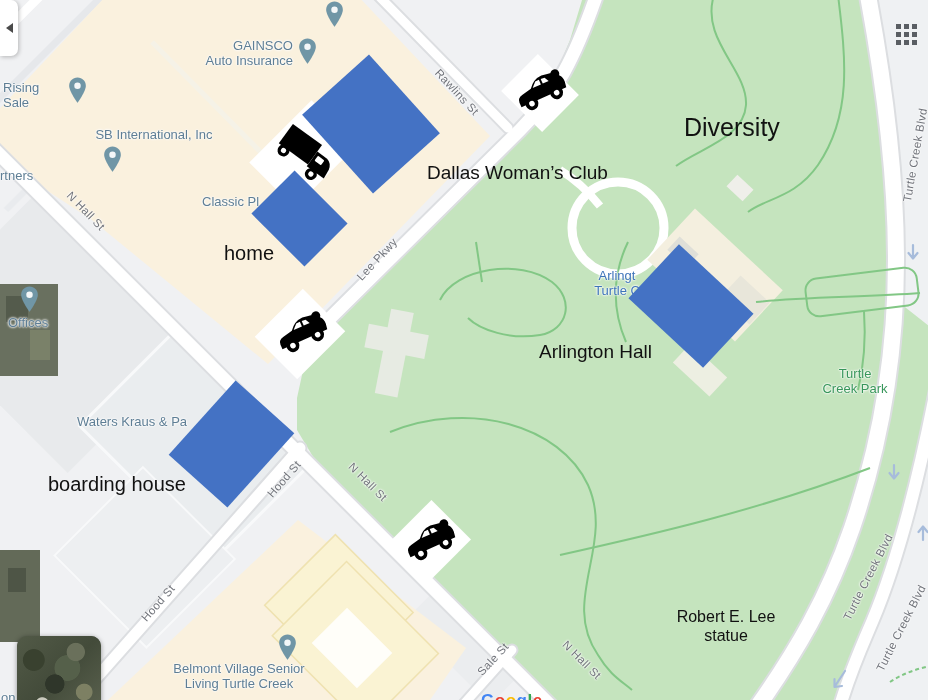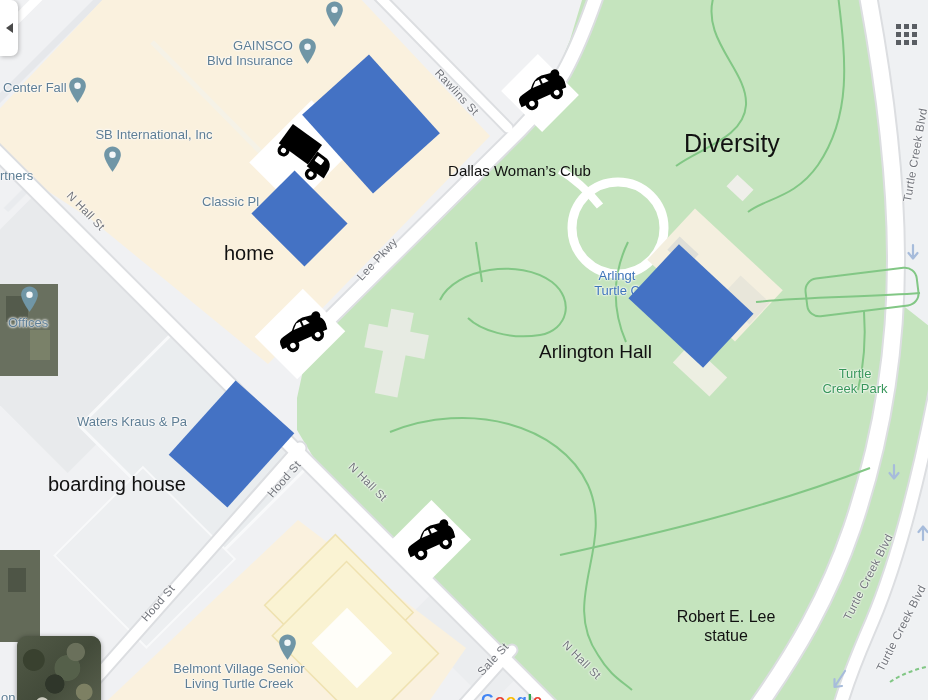--- a/index.html
+++ b/index.html
@@ -158,22 +158,22 @@
     <g fill="none" style="stroke:var(--arrow)" stroke-width="2.2" stroke-linecap="round" stroke-linejoin="round">
       <path d="M 913,245 L 913,258 M 908.5,253 L 913,258.5 L 917.5,253"></path>
       <path d="M 894,465 L 894,478 M 889.5,473 L 894,478.5 L 898.5,473"></path>
       <path d="M 923,540 L 923,527 M 918.5,532 L 923,526.5 L 927.5,532"></path>
       <path d="M 845,671 L 835,686 M 834.5,679 L 834.5,687 L 842,686"></path>
     </g>
   </svg>
 
   <div id="labels">
       <div class="map-label" style="left: 183px; top: 39px; width: 110px; text-align: right;">GAINSCO
-Blvd Insurance</div>
-      <div class="map-label" style="left: 3px; top: 81px; width: 64px; text-align: left;">Center Fall</div>
+Auto Insurance</div>
+      <div class="map-label" style="left: 3px; top: 81px; width: 64px; text-align: left;">Rising Sale</div>
       <div class="map-label" style="left: 89px; top: 128px; width: 130px; text-align: center;">SB International, Inc</div>
       <div class="map-label" style="left: 0px; top: 169px; width: 40px; text-align: left;">rtners</div>
       <div class="map-label" style="left: 202px; top: 195px; width: 70px; text-align: left;">Classic Pl</div>
       <div class="map-label" style="left: 8px; top: 316px; width: 48px; text-align: left;">Offices</div>
       <div class="map-label" style="left: 77px; top: 415px; width: 132px; text-align: left;">Waters Kraus &amp; Pa</div>
       <div class="map-label" style="left: 148px; top: 662px; width: 182px; text-align: center;">Belmont Village Senior
 Living Turtle Creek</div>
       <div class="map-label" style="left: 1px; top: 651px; width: 20px; text-align: left; margin-top: 40px;">on</div>
       <div class="map-label" style="left: 584px; top: 269px; width: 66px; text-align: center; color: var(--poi-blue);">Arlingt
 Turtle C</div>
@@ -258,23 +258,23 @@
           <path d="M3,27 L3,22 Q3,17 9,16 L19,14 Q25,6 34,6 L40,7 Q48,8 51,14 Q53,16 53,21 L52,27 Z" fill="#000"></path>
           <path d="M21,14 L26,9 L30,9 L30,14 Z" fill="#fff"></path>
           <path d="M32,14 L32,9 L36,9.5 L38.5,14 Z" fill="#fff"></path>
           <circle cx="14" cy="28" r="6.5" fill="#000"></circle>
           <circle cx="14" cy="28" r="2.8" fill="#fff"></circle>
           <circle cx="41" cy="28" r="6.5" fill="#000"></circle>
           <circle cx="41" cy="28" r="2.8" fill="#fff"></circle>
         </svg></div>
     </div>
   <div id="ann-labels">
-      <div class="ann-label" style="left: 427px; top: 162px; width: 185px; font-size: 15px; text-align: center;">Dallas Woman’s Club</div>
+      <div class="ann-label" style="left: 427px; top: 162px; width: 185px; font-size: 19px; text-align: left;">Dallas Woman’s Club</div>
       <div class="ann-label" style="left: 224px; top: 242px; width: 60px; font-size: 20px; text-align: left;">home</div>
-      <div class="ann-label" style="left: 684px; top: 113px; width: 120px; font-size: 25px; text-align: left; margin-top: 16px;">Diversity</div>
+      <div class="ann-label" style="left: 684px; top: 113px; width: 120px; font-size: 25px; text-align: left;">Diversity</div>
       <div class="ann-label" style="left: 539px; top: 341px; width: 125px; font-size: 19px; text-align: left;">Arlington Hall</div>
       <div class="ann-label" style="left: 48px; top: 473px; width: 140px; font-size: 20px; text-align: left;">boarding house</div>
       <div class="ann-label" style="left: 656px; top: 608px; width: 140px; font-size: 16px; text-align: center;">Robert E. Lee
 statue</div>
     </div>
 
   <div class="back-tab">
     <span class="tri"></span>
   </div>
 

